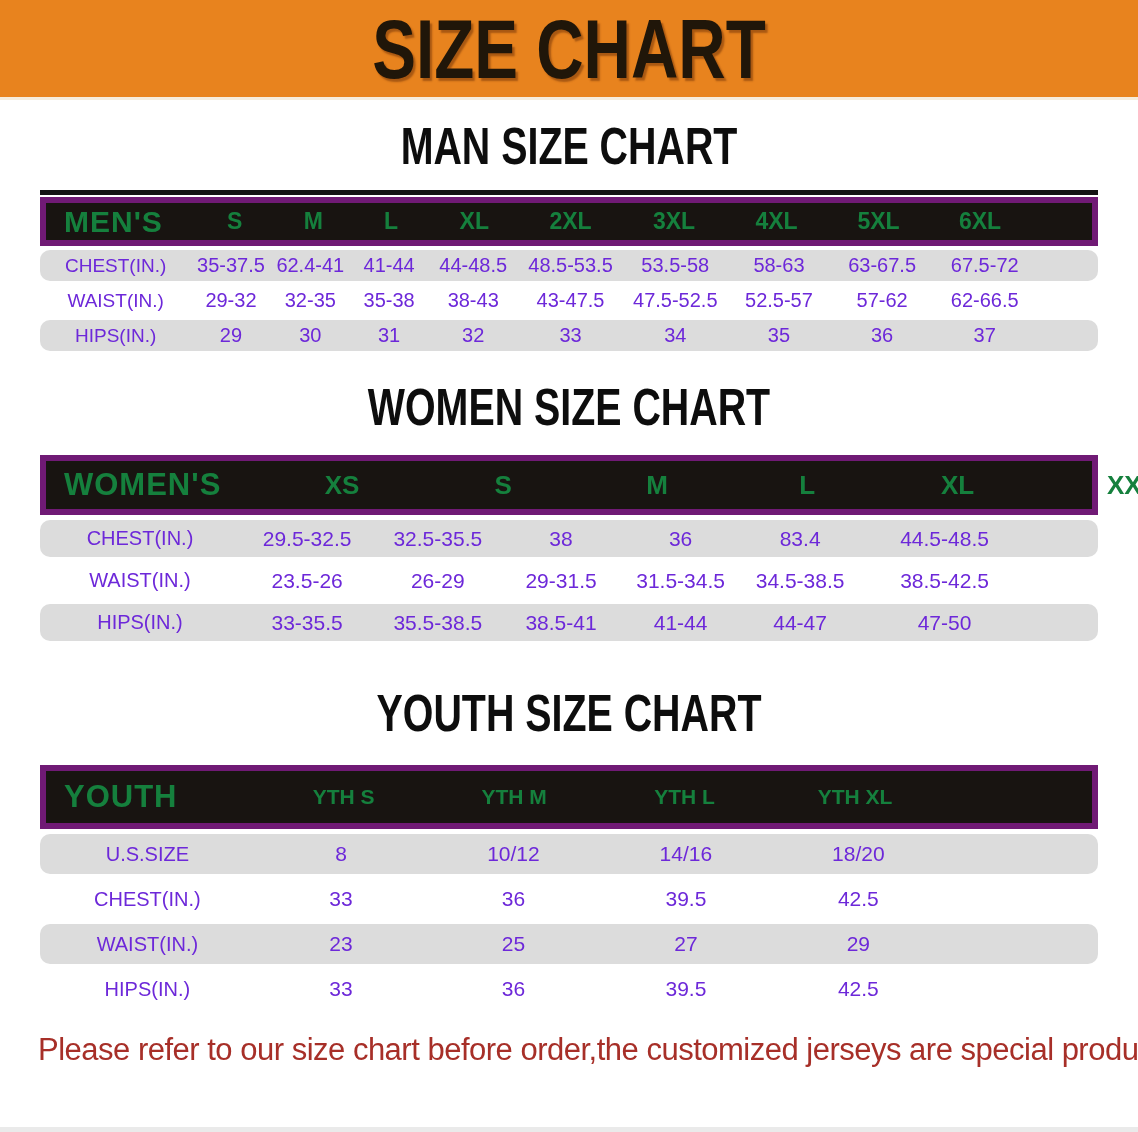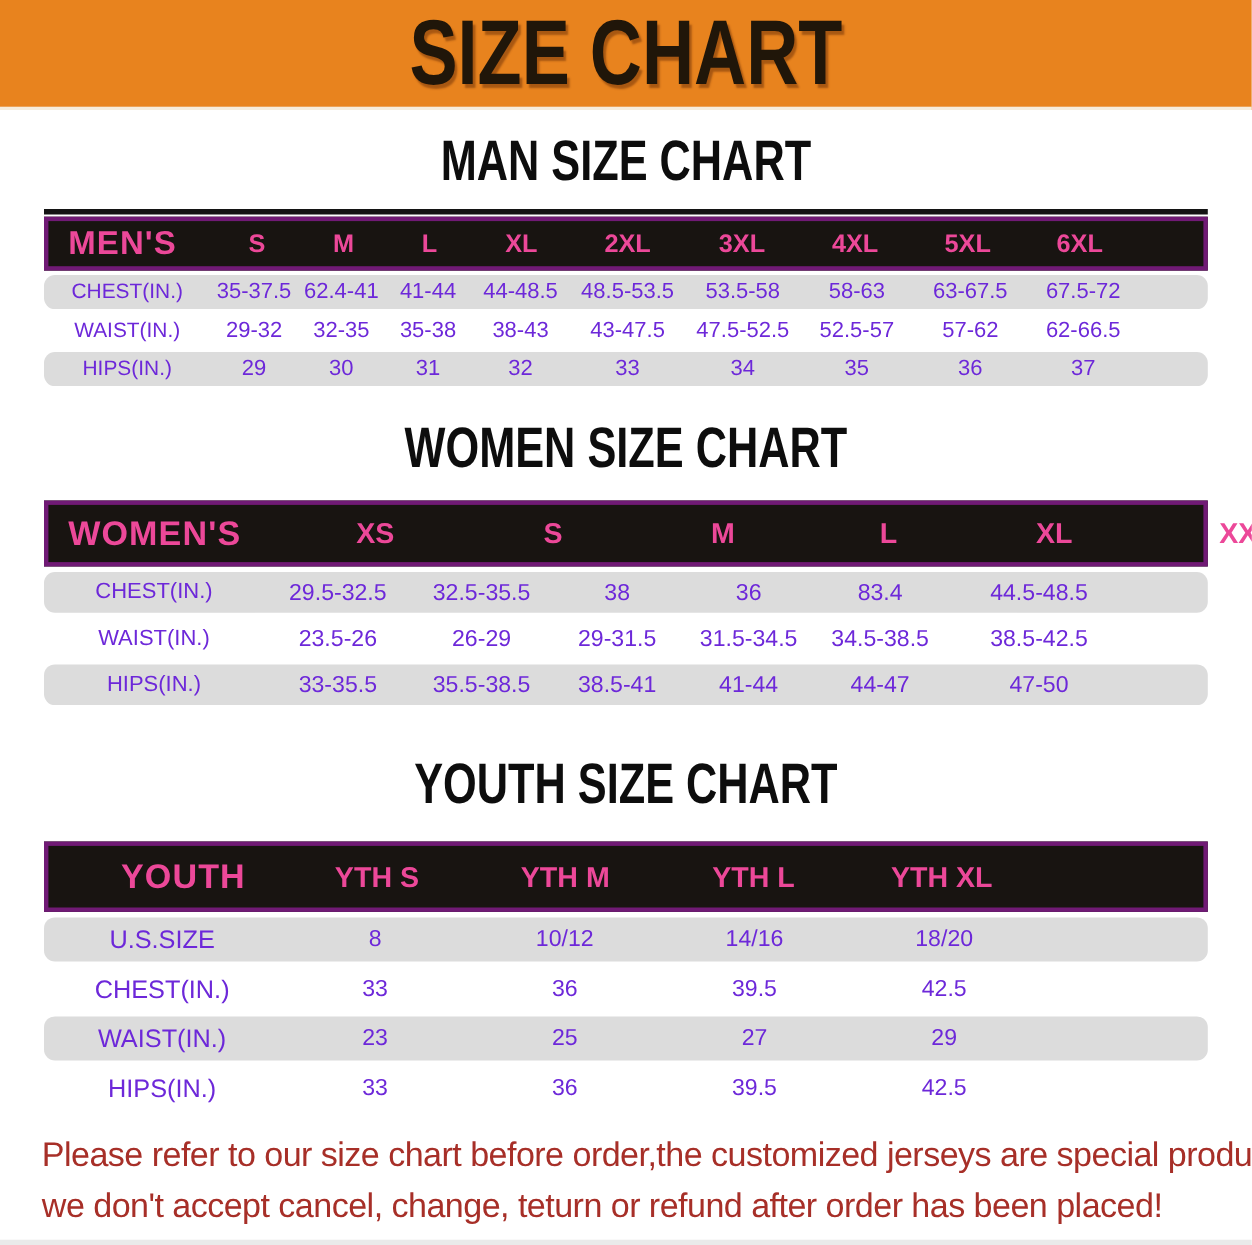--- a/index.html
+++ b/index.html
@@ -47,22 +47,22 @@
 
   
   .size-table { width: 1058px; margin: 0 0 0 40px; }
   .sec-man   .size-table { margin-top: 18px; border-top: 5px solid #141414; padding-top: 2px; }
   .sec-women .size-table { margin-top: 22px; }
   .sec-youth .size-table { margin-top: 26px; }
 
   .trow { display: grid; align-items: center; width: 100%; }
   .thead {
     background: var(--header-bg, #181411);
-    border: 4px solid #701a75;
-    color: #ec4899;
+    border: 6px solid #701a75;
+    color: #15803d;
   }
   .thead .cell { font-weight: bold; text-align: center; }
   .thead .cell:first-child { text-align: left; padding-left: 18px; }
 
   .drow { color: #6d28d9; border-radius: 10px; }
   .drow:nth-child(even) { background: var(--stripe, #dcdcdc); }
   .drow .cell { text-align: center; }
 
   
   .table-men .trow {
@@ -82,24 +82,24 @@
   .table-women .thead .cell { font-size: 26px; }
   .table-women .thead .cell:first-child { font-size: 31px; letter-spacing: 1px; }
   .table-women .drow { height: 37px; margin-top: 5px; font-size: 21px; }
   .table-women .drow .cell:first-child { font-size: 20px; }
 
   
   .table-youth .trow {
     grid-template-columns: 20.3% 16.3% 16.3% 16.3% 16.3%;
   }
   .table-youth .thead { height: 64px; }
-  .table-youth .thead .cell { font-size: 26px; }
-  .table-youth .thead .cell:first-child { font-size: 31px; letter-spacing: 1px; margin-left: 48px; }
+  .table-youth .thead .cell { font-size: 21px; }
+  .table-youth .thead .cell:first-child { font-size: 31px; letter-spacing: 1px; }
   .table-youth .drow { height: 40px; margin-top: 5px; font-size: 21px; }
-  .table-youth .drow .cell:first-child { font-size: 23px; }
+  .table-youth .drow .cell:first-child { font-size: 20px; }
 
   
   .disclaimer { margin: 18px 0 0 38px; }
   .disclaimer p {
     margin: 0;
     font-size: 31px; line-height: 46px;
     color: var(--disclaimer-red, #a72f28);
     letter-spacing: -0.5px;
     white-space: nowrap;
   }
@@ -245,16 +245,15 @@
           <div class="cell">33</div>
           <div class="cell">36</div>
           <div class="cell">39.5</div>
           <div class="cell">42.5</div>
         </div>
       </div>
   </section>
 
   <footer class="disclaimer">
     <p>Please refer to our size chart before order,the customized jerseys are special products,</p>
-    <p>we don't accept cancel, change, teturn or refund after order has been placed!</p>
   </footer>
 
 </div>
 
 </body></html>

